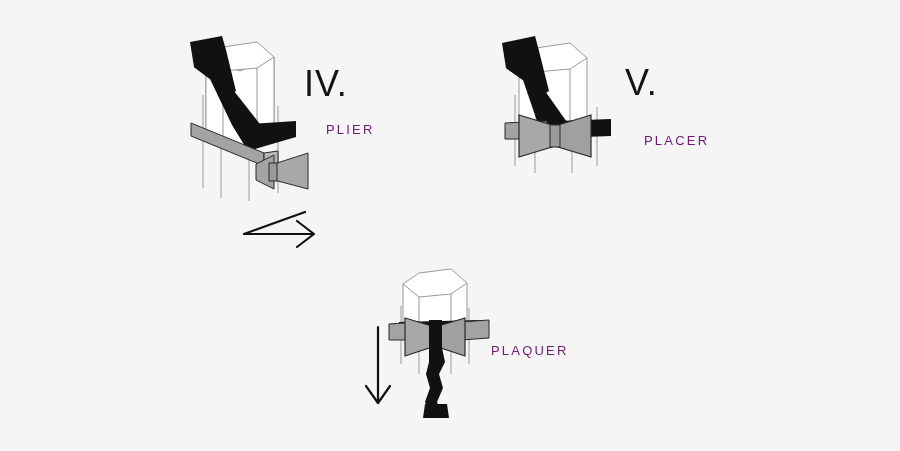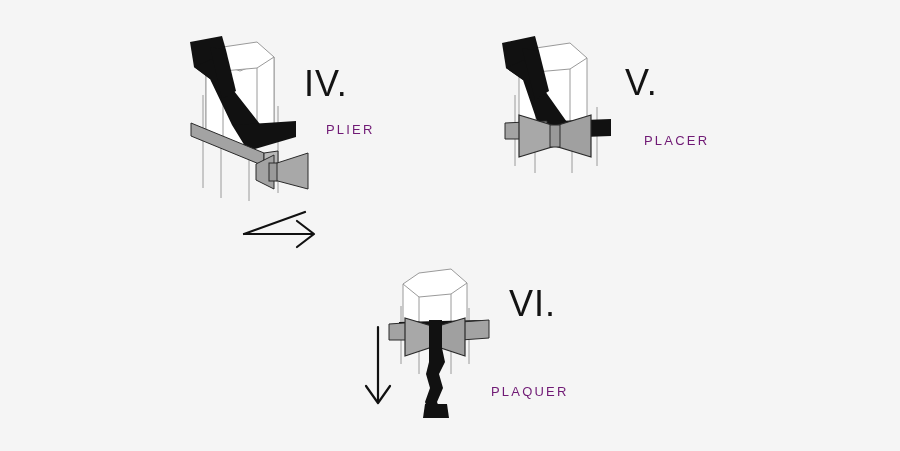--- a/index.html
+++ b/index.html
@@ -162,22 +162,21 @@
         <polygon points="20,52 50,61 50,80 20,90" fill="#a8a8a8" stroke="#2a2a2a" stroke-width="1.2"></polygon>
         <polygon points="80,52 50,61 50,80 80,90" fill="#a0a0a0" stroke="#2a2a2a" stroke-width="1.2"></polygon>
       </g>
 
       <g>
         <rect x="44" y="54" width="13" height="30" fill="#111111"></rect>
         <path d="M44,82 L57,82 L60,96 L54,108 L58,122 L52,136 L56,146 L44,146 L40,136 L45,122 L41,108 L44,96 Z" fill="#111111"></path>
         <polygon points="40,138 62,138 64,152 38,152" fill="#111111"></polygon>
       </g>
     </svg>
-    <div class="label-roman" style="left:124px; top:20px; font-size:36px;">VI.</div>
-    <div class="label-word" style="left:106px; top:78px; font-size:13px;margin-top:41px;">PLAQUER</div>
+    <div class="label-word" style="left:106px; top:78px; font-size:13px;">PLAQUER</div>
   </div>
 
   <svg class="arrow-layer" width="900" height="451" viewBox="0 0 900 451">
     <g>
       <path d="M244,234 L305,212" stroke="#111111" stroke-width="2.2" fill="none" stroke-linecap="round"></path>
       <path d="M244,234 L313,234" stroke="#111111" stroke-width="2.2" fill="none" stroke-linecap="round"></path>
       <path d="M297,221 L314,234 L297,247" stroke="#111111" stroke-width="2.2" fill="none" stroke-linecap="round" stroke-linejoin="round"></path>
     </g>
     <g>
       <path d="M378,327 L378,402" stroke="#111111" stroke-width="2.2" fill="none" stroke-linecap="round"></path>

